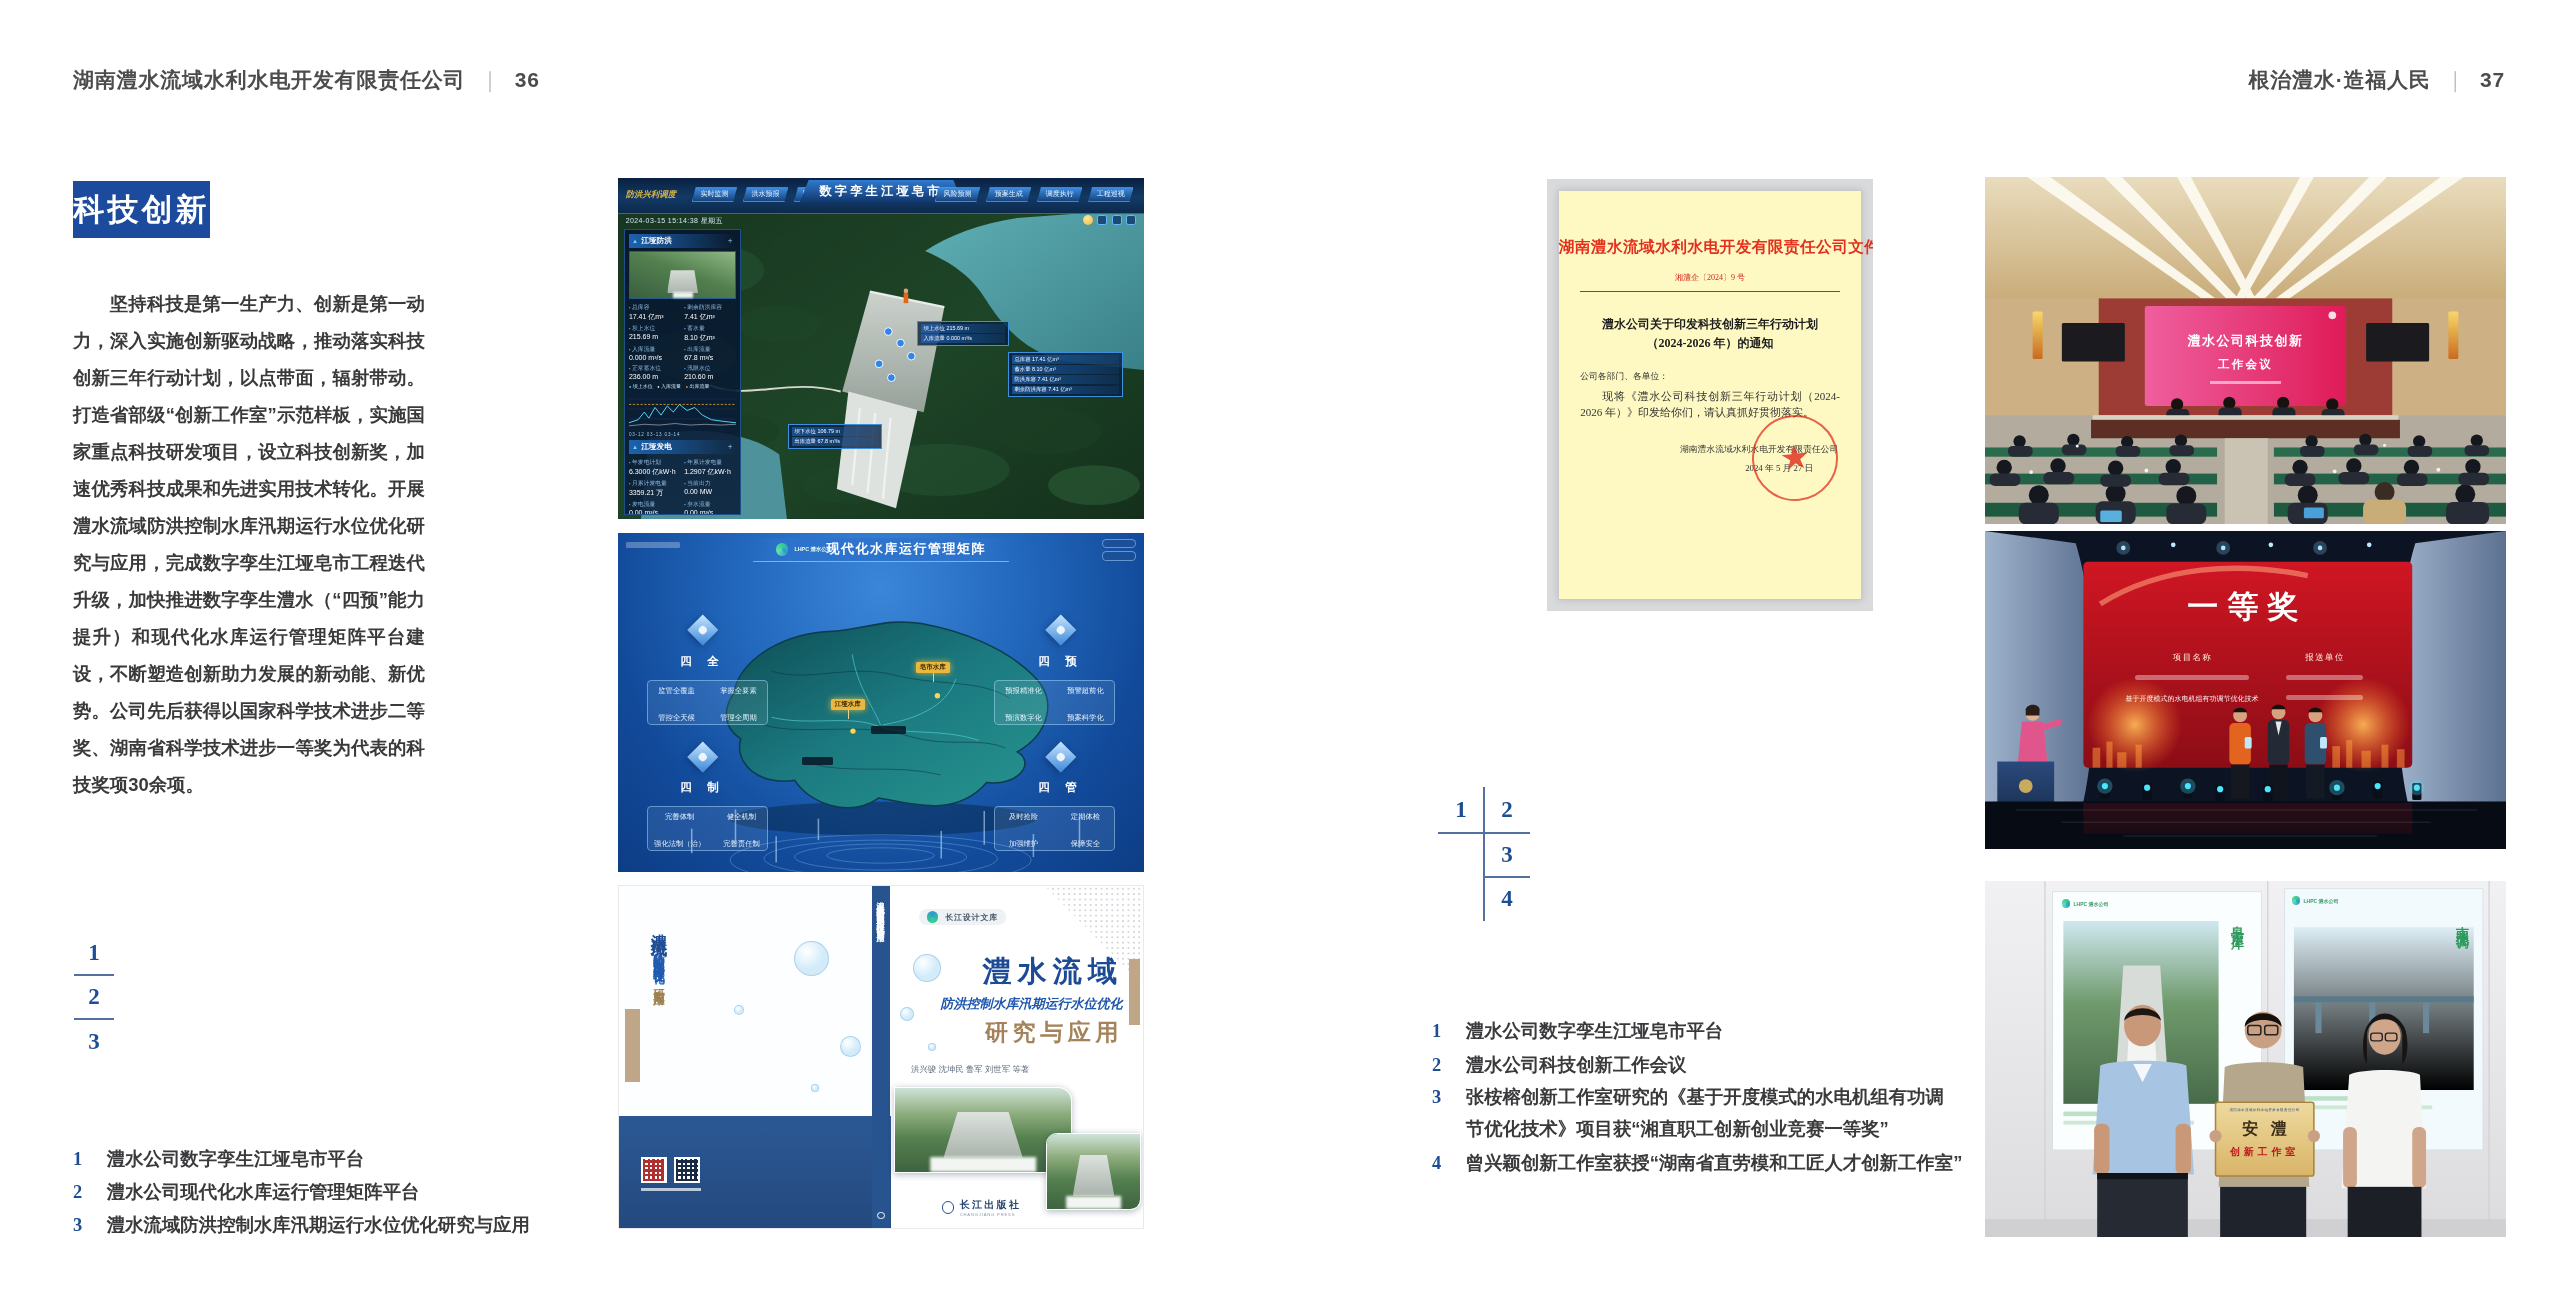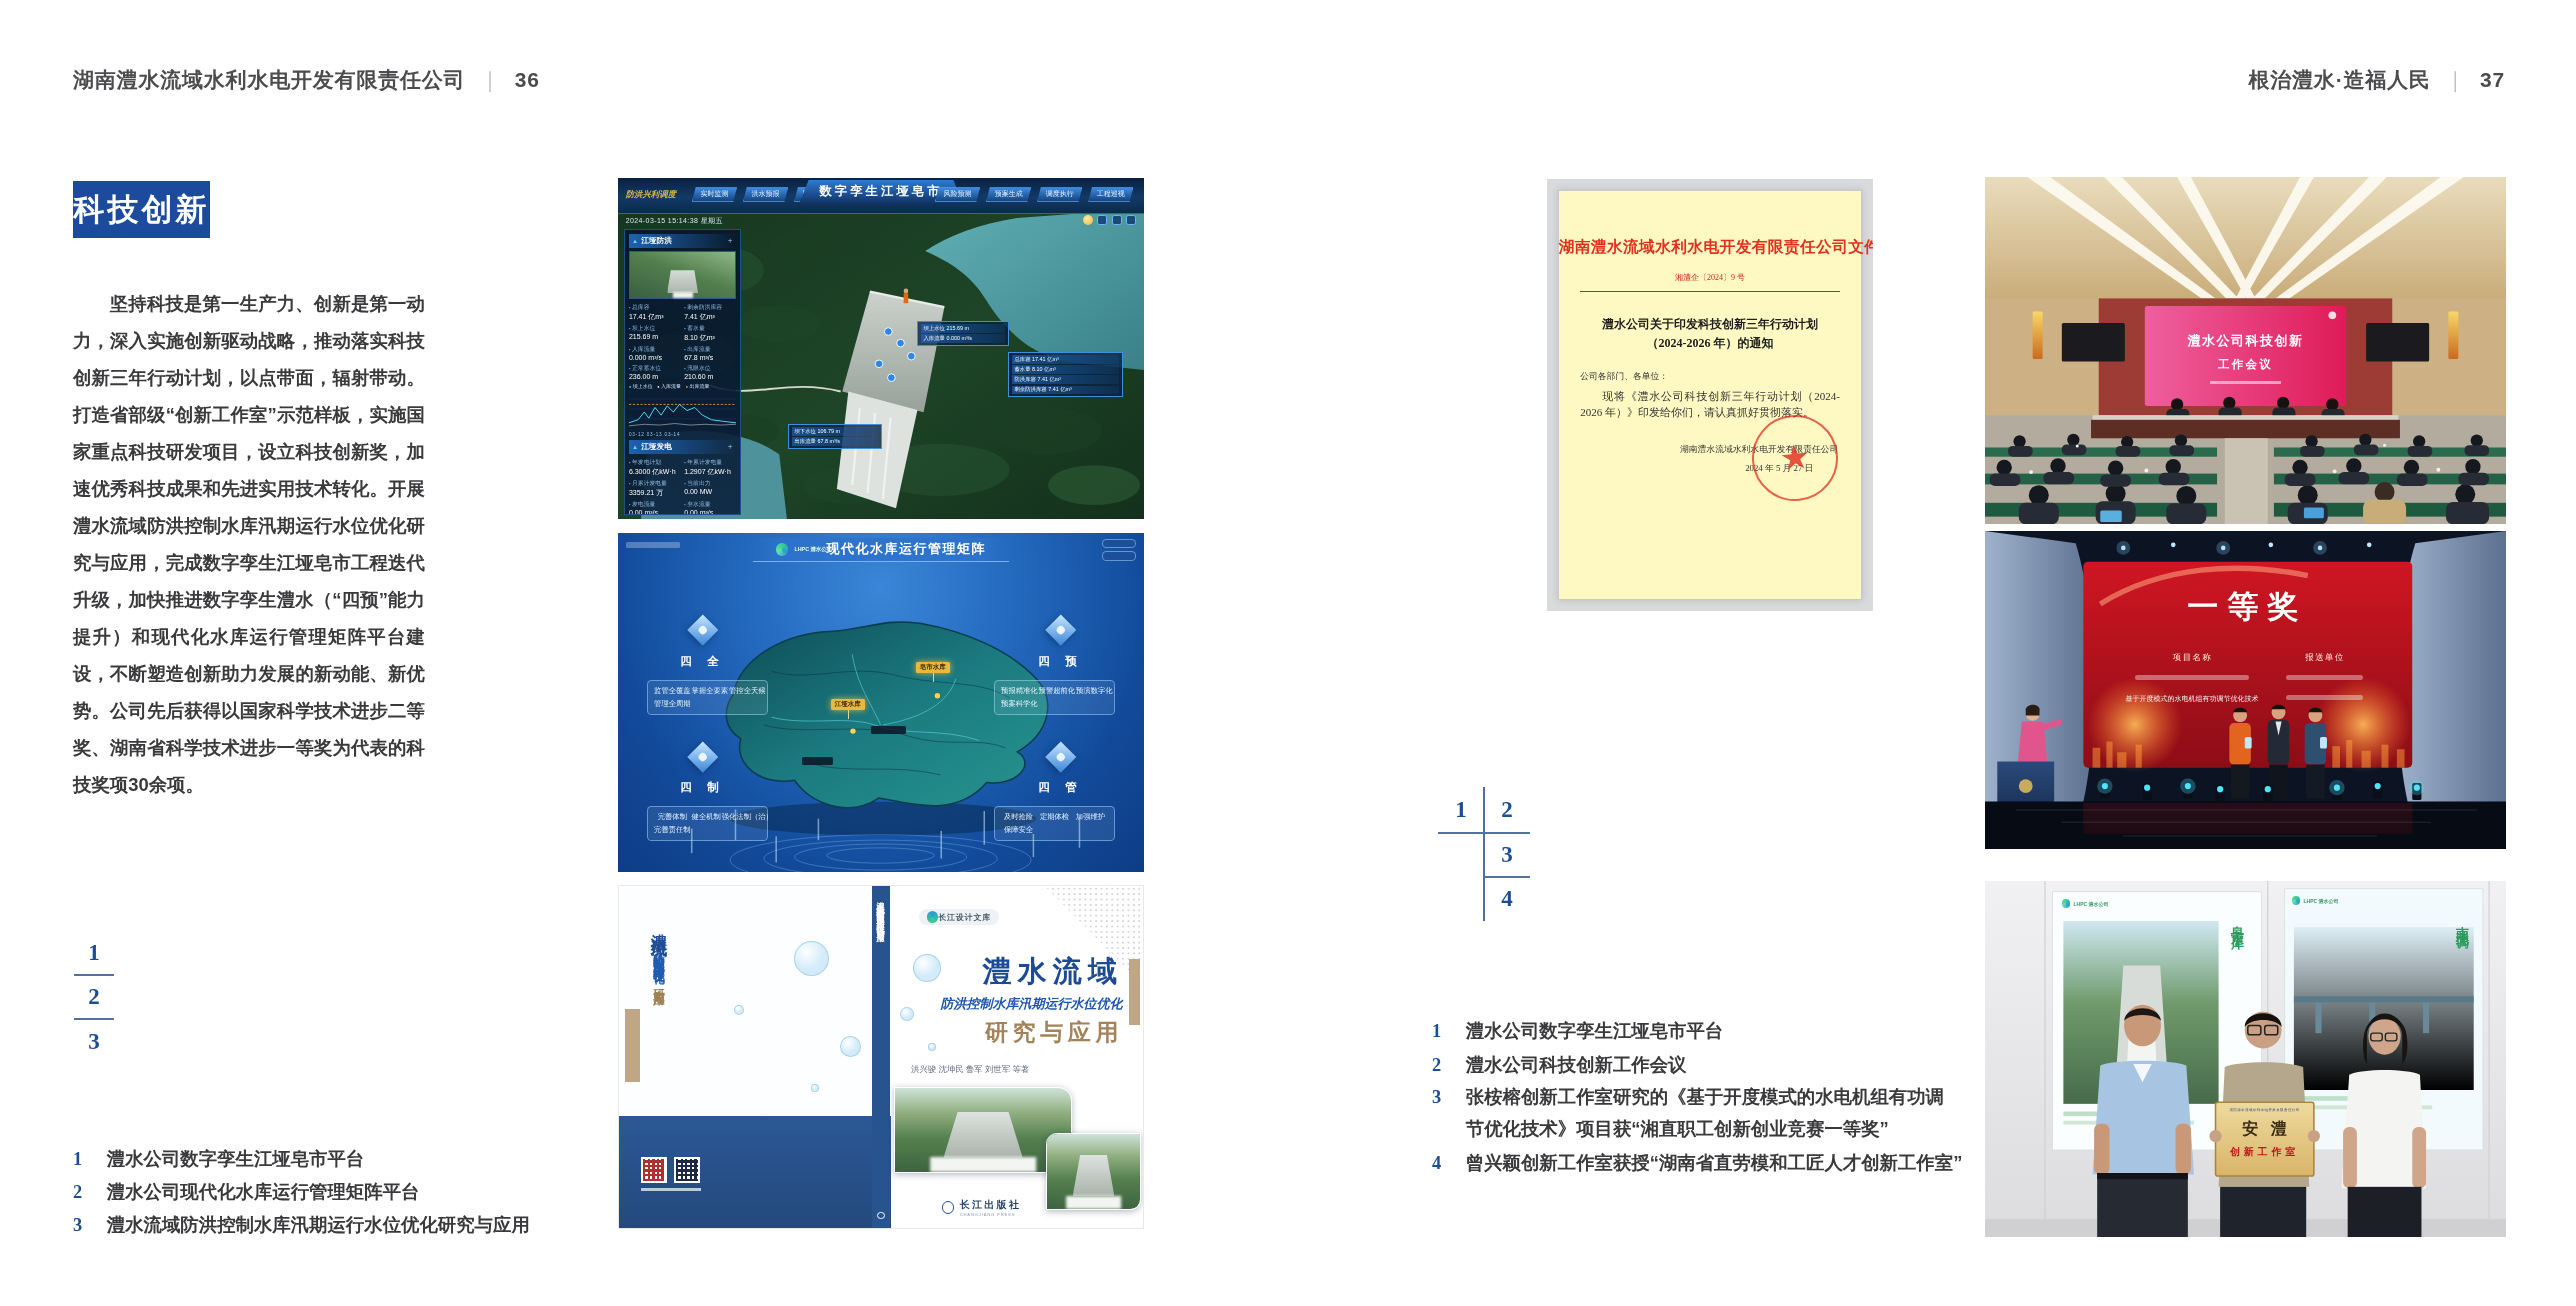--- a/index.html
+++ b/index.html
@@ -70,22 +70,22 @@
 .f2-logot{font-size:5.4px;font-weight:700;color:#eafff2;line-height:6.1px;width:26px}
 .f2-title{font-size:13px;font-weight:700;color:#fff;letter-spacing:1.5px}
 .f2-bar{position:absolute;left:7.7px;top:9.2px;width:54px;height:6.1px;background:rgba(255,255,255,.28);border-radius:1.5px}
 .f2-pill{position:absolute;right:7.7px;width:34px;height:9.2px;background:rgba(30,80,150,.75);border:0.8px solid rgba(160,210,255,.55);border-radius:4.6px}
 .f2-slogan{position:absolute;left:0;top:40px;width:100%;text-align:center;font-family:"Liberation Serif",serif;
   font-weight:700;font-style:italic;font-size:26px;color:#fff;letter-spacing:7.7px;text-shadow:0 1.5px 3.1px rgba(0,30,80,.45)}
 .f2-icon{position:absolute;width:21.5px;height:21.5px;transform:rotate(45deg);background:linear-gradient(135deg,#c6e6ff,#3d87d8);
   box-shadow:0 2.3px 6.1px rgba(10,40,90,.5)}
 .f2-icon::after{content:"";position:absolute;left:7px;top:7px;width:7.7px;height:7.7px;border-radius:50%;background:rgba(255,255,255,.85)}
 .f2-ptitle{position:absolute;width:123px;text-align:center;font-size:11.5px;font-weight:700;color:#fff;letter-spacing:6.1px}
-.f2-box{position:absolute;width:121px;height:35px;background:rgba(210,235,255,.1);border:0.8px solid rgba(170,220,255,.5);
-  border-radius:4.6px;display:grid;grid-template-columns:1fr 1fr 1fr;align-items:center;padding:4.6px 6.1px;gap:1px}
+.f2-box{position:absolute;width:121px;height:45px;background:rgba(210,235,255,.1);border:0.8px solid rgba(170,220,255,.5);
+  border-radius:4.6px;display:grid;grid-template-columns:1fr 1fr;align-items:center;padding:4.6px 6.1px;gap:17px}
 .f2-box span{font-size:7.3px;color:#e6f4ff;text-align:center;white-space:nowrap}
 .f2-mark{position:absolute;background:#ecb73d;color:#3a2c08;font-size:6.5px;font-weight:700;padding:0.8px 3.8px;border-radius:1.5px;
   box-shadow:0 0 6.1px rgba(240,190,70,.85);white-space:nowrap}
 .f2-mark::after{content:"";position:absolute;left:50%;top:100%;width:0.8px;height:9.2px;background:#ead28a}
 .f2-mini{position:absolute;background:rgba(8,22,38,.85);border-radius:1.5px}
 
 .f3{background:#fff;border:0.8px solid #e9e9e9}
 .f3-back{position:absolute;left:0;top:0;width:253px;height:344px;background:#fdfeff}
 .f3-vtitle{position:absolute;left:28px;top:35px;height:192px;writing-mode:vertical-rl;text-orientation:upright;line-height:23px}
 .f3-vtitle .t1{font-size:16px;font-weight:700;color:#1f4e96;letter-spacing:2.3px}
@@ -100,21 +100,21 @@
   repeating-linear-gradient(90deg,#1a2a44 0 2.3px,#fff 2.3px 4.6px)}
 .f3-qr.red .q{background-image:repeating-linear-gradient(0deg,#b03030 0 2.3px,transparent 2.3px 4.6px),
   repeating-linear-gradient(90deg,#b03030 0 2.3px,#fff 2.3px 4.6px)}
 .f3-spine{position:absolute;left:253px;top:0;width:18.4px;height:344px;background:#27538e}
 .f3-spinetxt{position:absolute;left:1.5px;top:9.2px;writing-mode:vertical-rl;text-orientation:upright;color:#fff;
   font-size:8px;font-weight:700;letter-spacing:1.5px;height:253px}
 .f3-spinedot{position:absolute;left:5.4px;bottom:10.7px;width:7.7px;height:7.7px;border-radius:50%;border:1.2px solid #fff}
 .f3-front{position:absolute;left:272px;top:0;width:254px;height:344px;background:#fff}
 .f3-dots{position:absolute;right:0;top:0;width:154px;height:101px;background-image:radial-gradient(#c9ced6 0.8px,transparent 0.9px);
   background-size:5.4px 5.4px;clip-path:polygon(35% 0,100% 0,100% 100%);opacity:.85}
-.f3-series{position:absolute;left:28px;top:23px;display:flex;align-items:center;gap:0;background:#eef2f5;border-radius:8.4px;padding:2.3px 7.7px}
+.f3-series{position:absolute;left:28px;top:23px;display:flex;align-items:center;gap:7px;background:#eef2f5;border-radius:8.4px;padding:2.3px 7.7px}
 .f3-series .dot{width:11.5px;height:11.5px;border-radius:50%;background:conic-gradient(#2e9ad2,#37d08c,#2e9ad2)}
 .f3-series .tx{font-size:8px;font-weight:700;color:#4a5a6a;letter-spacing:0.8px;white-space:nowrap}
 .f3-t1{position:absolute;left:20px;top:66px;width:212px;text-align:right;font-size:29px;font-weight:700;color:#1d4a94;letter-spacing:6.1px;white-space:nowrap}
 .f3-t2{position:absolute;left:4.6px;top:109px;width:227px;text-align:right;font-size:13px;font-weight:700;font-style:italic;color:#1e56ae;white-space:nowrap}
 .f3-t3{position:absolute;left:20px;top:131px;width:212px;text-align:right;font-size:23px;font-weight:700;color:#a5835a;letter-spacing:4.6px;white-space:nowrap}
 .f3-au{position:absolute;left:20px;top:178px;width:212px;text-align:left;font-size:8.4px;color:#5a6a7a;white-space:nowrap}
 .f3-tanbar{left:238px;top:73px;width:10.7px;height:66px}
 .f3-photo{position:absolute;overflow:hidden;border:1.5px solid #fff;box-shadow:0 1.5px 6.1px rgba(20,40,70,.3)}
 .f3-photo .sky{position:absolute;inset:0;background:linear-gradient(180deg,#cfe3d8 0%,#8fae7f 30%,#55804f 60%,#3e6340 100%)}
 .f3-photo .dam{position:absolute;left:50%;top:28%;transform:translateX(-50%);width:45%;height:55%;

